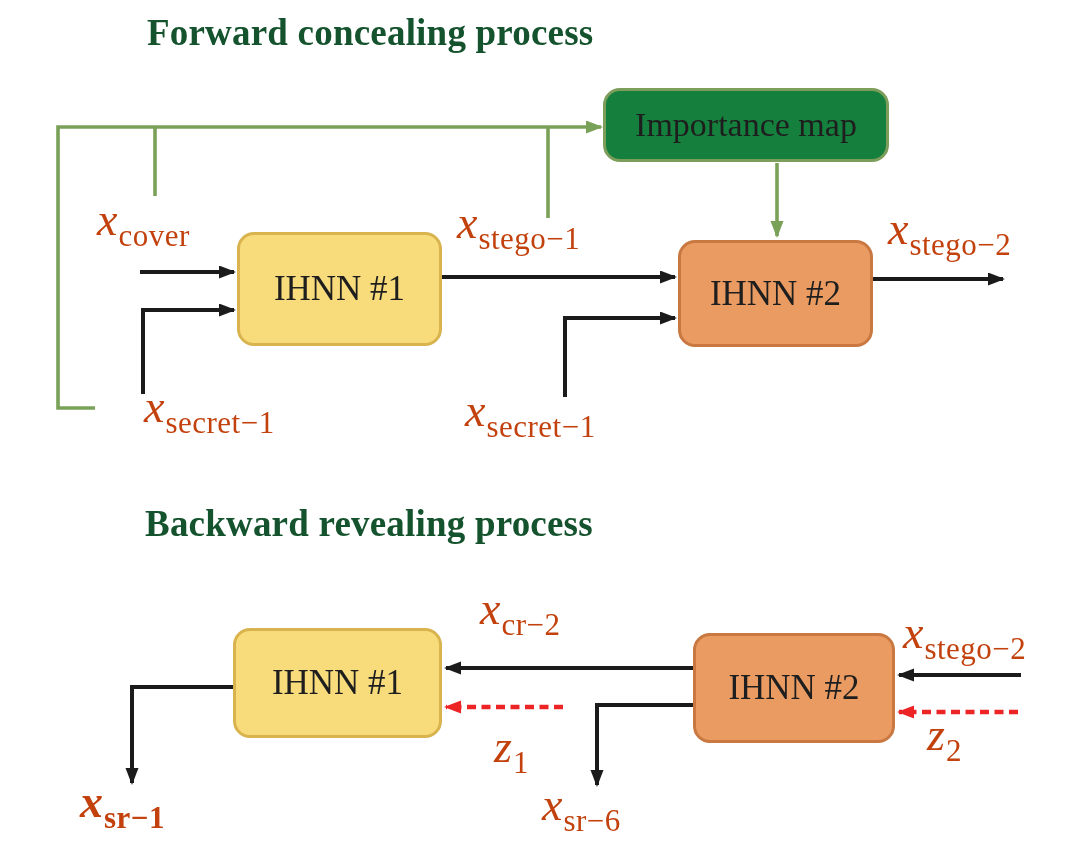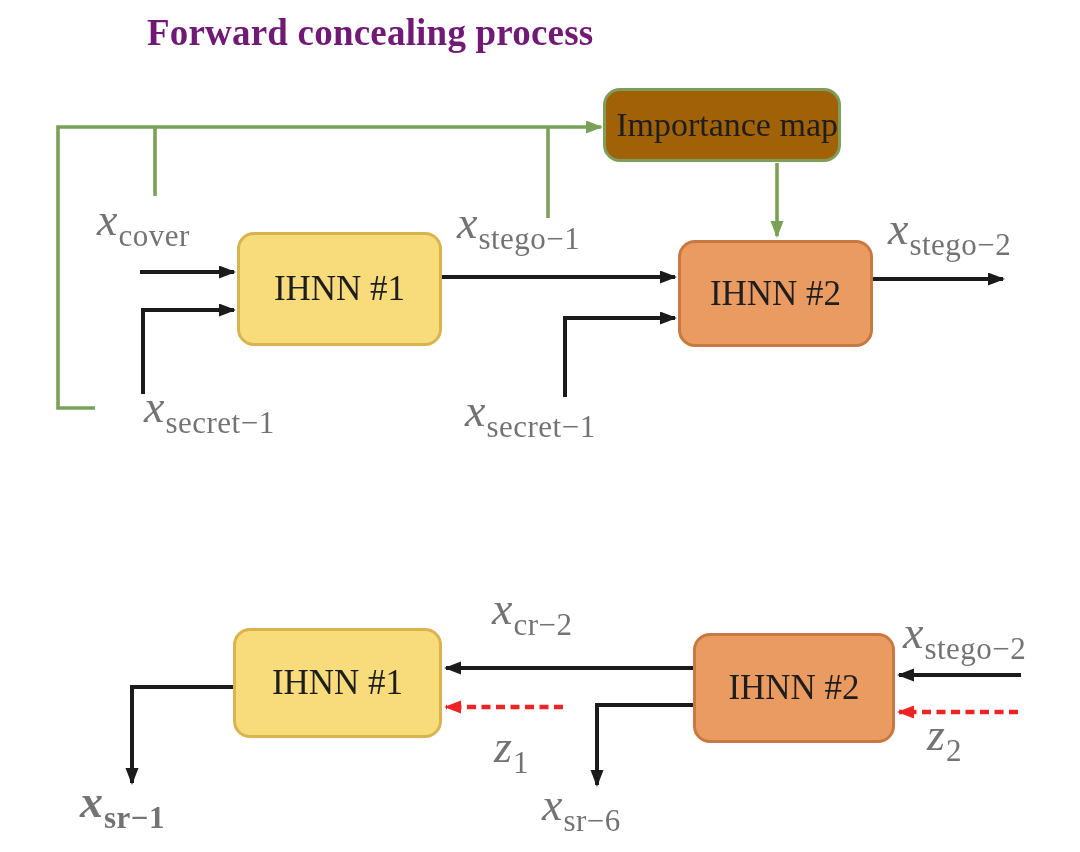--- a/index.html
+++ b/index.html
@@ -2,34 +2,34 @@
 <html><head>
 <meta charset="utf-8">
 <style>
   html,body { margin:0; padding:0; background:#ffffff; }
   .canvas {
     position:relative; width:1080px; height:852px; background:#ffffff;
     font-family:"Liberation Serif", serif; overflow:hidden;
   }
   .edges { position:absolute; left:0; top:0; width:1080px; height:852px; }
   .title {
-    position:absolute; font-weight:bold; font-size:37px; color:#701a75;
+    position:absolute; font-weight:bold; font-size:37px; color:#14532d;
     white-space:nowrap; letter-spacing:0.2px;
   }
   .title-forward  { left:147px; top:11px; }
   .title-backward { left:145px; top:502px; }
   .box {
     position:absolute; box-sizing:border-box; border-radius:17px;
     display:flex; align-items:center; justify-content:center;
     border:3px solid transparent;
   }
   .box .lbl { color:#1e1e1e; white-space:nowrap; }
   .mlabel {
     position:absolute; font-style:italic; font-size:46px; line-height:1;
-    color:#737373; white-space:nowrap;
+    color:#c2410c; white-space:nowrap;
   }
   .mlabel .msub {
     font-style:normal; font-size:31px; position:relative; top:11px;
     letter-spacing:0.5px; margin-left:1px;
   }
 </style>
 </head>
 <body>
 
 <div class="canvas">
@@ -55,22 +55,23 @@
       <polyline points="565,397 565,318 675,318" fill="none" stroke="#1b1b1b" stroke-width="4" marker-end="url(#ah-black)"></polyline>
       <polyline points="873,279 1003,279" fill="none" stroke="#1b1b1b" stroke-width="4" marker-end="url(#ah-black)"></polyline>
       <polyline points="1021,675 899,675" fill="none" stroke="#1b1b1b" stroke-width="4" marker-end="url(#ah-black)"></polyline>
       <polyline points="693,668 446,668" fill="none" stroke="#1b1b1b" stroke-width="4" marker-end="url(#ah-black)"></polyline>
       <polyline points="563,707 446,707" fill="none" stroke="#ec2426" stroke-width="4.5" stroke-dasharray="9 5.5" marker-end="url(#ah-red)"></polyline>
       <polyline points="1018,712 899,712" fill="none" stroke="#ec2426" stroke-width="4.5" stroke-dasharray="9 5.5" marker-end="url(#ah-red)"></polyline>
       <polyline points="233,687 132,687 132,783" fill="none" stroke="#1b1b1b" stroke-width="4" marker-end="url(#ah-black)"></polyline>
       <polyline points="693,705 597,705 597,785" fill="none" stroke="#1b1b1b" stroke-width="4" marker-end="url(#ah-black)"></polyline>
     </svg>
   <div class="title title-forward">Forward concealing process</div>
+  <div class="title title-backward">Backward revealing process</div>
   <div id="nodes">
-      <div class="box" style="left: 603px; top: 88px; width: 238px; height: 74px; background: #a16207; border-color: rgb(125, 157, 91); justify-content: flex-end;">
+      <div class="box" style="left: 603px; top: 88px; width: 286px; height: 74px; background: #15803d; border-color: rgb(125, 157, 91);">
         <span class="lbl" style="font-size: 34px;">Importance map</span>
       </div>
       <div class="box" style="left: 237px; top: 232px; width: 205px; height: 114px; background: rgb(248, 220, 124); border-color: rgb(217, 179, 78);">
         <span class="lbl" style="font-size: 35px;">IHNN #1</span>
       </div>
       <div class="box" style="left: 678px; top: 240px; width: 195px; height: 107px; background: rgb(234, 155, 98); border-color: rgb(200, 120, 64);">
         <span class="lbl" style="font-size: 35px;">IHNN #2</span>
       </div>
       <div class="box" style="left: 233px; top: 628px; width: 209px; height: 110px; background: rgb(248, 220, 124); border-color: rgb(217, 179, 78);">
         <span class="lbl" style="font-size: 35px;">IHNN #1</span>
@@ -78,20 +79,20 @@
       <div class="box" style="left: 693px; top: 633px; width: 202px; height: 110px; background: rgb(234, 155, 98); border-color: rgb(200, 120, 64);">
         <span class="lbl" style="font-size: 35px;">IHNN #2</span>
       </div>
     </div>
   <div id="mlabels">
       <div class="mlabel" style="left: 97px; top: 197px;"><span class="mbase">x</span><span class="msub">cover</span></div>
       <div class="mlabel" style="left: 457px; top: 200px;"><span class="mbase">x</span><span class="msub">stego−1</span></div>
       <div class="mlabel" style="left: 888px; top: 206px;"><span class="mbase">x</span><span class="msub">stego−2</span></div>
       <div class="mlabel" style="left: 100px; top: 384px; margin-left: 44px;"><span class="mbase">x</span><span class="msub">secret−1</span></div>
       <div class="mlabel" style="left: 465px; top: 388px;"><span class="mbase">x</span><span class="msub">secret−1</span></div>
-      <div class="mlabel" style="left: 480px; top: 586px; margin-left: 12px;"><span class="mbase">x</span><span class="msub">cr−2</span></div>
+      <div class="mlabel" style="left: 480px; top: 586px;"><span class="mbase">x</span><span class="msub">cr−2</span></div>
       <div class="mlabel" style="left: 903px; top: 610px;"><span class="mbase">x</span><span class="msub">stego−2</span></div>
       <div class="mlabel" style="left: 494px; top: 724px;"><span class="mbase">z</span><span class="msub">1</span></div>
       <div class="mlabel" style="left: 927px; top: 712px; font-family: Liberation Serif, serif;"><span class="mbase">z</span><span class="msub">2</span></div>
       <div class="mlabel" style="left: 80px; top: 779px; font-weight: bold;"><span class="mbase">x</span><span class="msub">sr−1</span></div>
       <div class="mlabel" style="left: 542px; top: 782px;"><span class="mbase">x</span><span class="msub">sr−6</span></div>
     </div>
 </div>
 
 </body></html>

